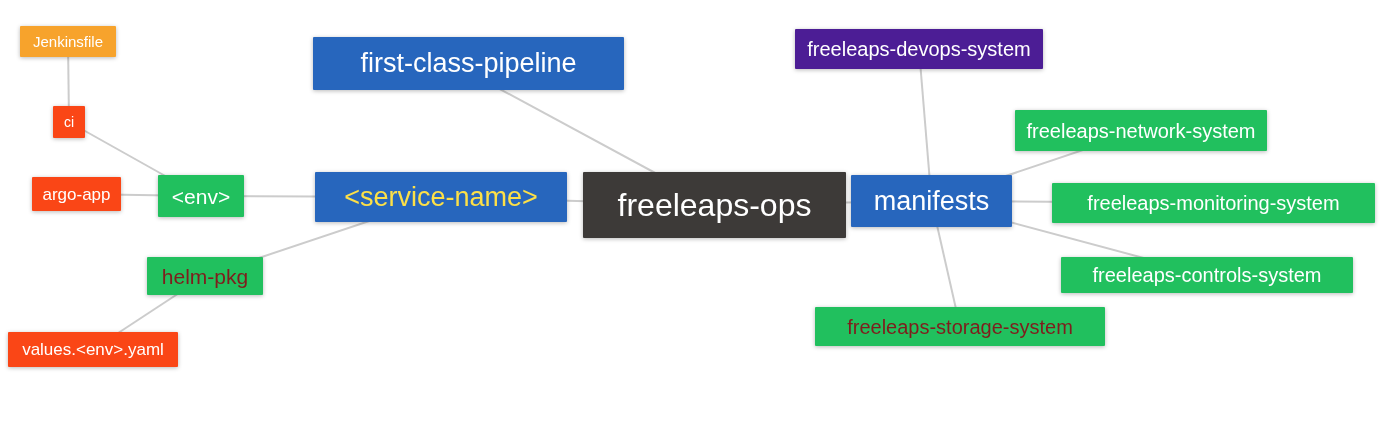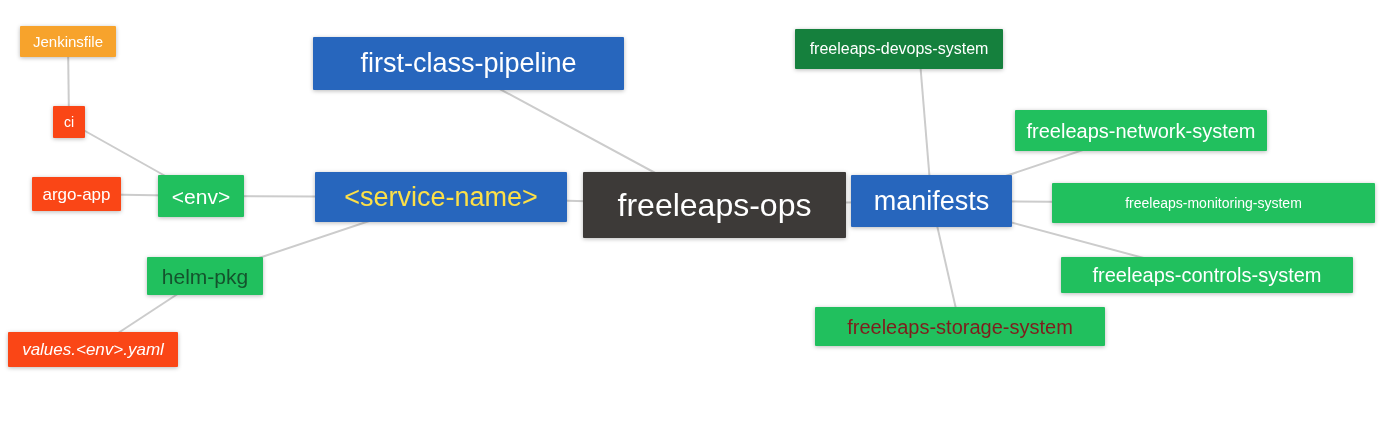--- a/index.html
+++ b/index.html
@@ -67,42 +67,42 @@
       </div>
       <div class="node" style="left: 315px; top: 172px; width: 252px; height: 50px; background: rgb(39, 102, 189); font-size: 27px; color: #fde047;">
         <span>&lt;service-name&gt;</span>
       </div>
       <div class="node" style="left: 851px; top: 175px; width: 161px; height: 52px; background: rgb(39, 102, 189); font-size: 27px; color: rgb(255, 255, 255);">
         <span>manifests</span>
       </div>
       <div class="node" style="left: 158px; top: 175px; width: 86px; height: 42px; background: rgb(33, 192, 94); font-size: 21px; color: rgb(255, 255, 255);">
         <span>&lt;env&gt;</span>
       </div>
-      <div class="node" style="left: 147px; top: 257px; width: 116px; height: 38px; background: rgb(33, 192, 94); font-size: 21px; color: #14532d;">
+      <div class="node" style="left: 147px; top: 257px; width: 116px; height: 38px; background: rgb(33, 192, 94); font-size: 21px; color: #7f1d1d;">
         <span>helm-pkg</span>
       </div>
       <div class="node" style="left: 53px; top: 106px; width: 32px; height: 32px; background: rgb(250, 70, 22); font-size: 14px; color: rgb(255, 255, 255);">
         <span>ci</span>
       </div>
       <div class="node" style="left: 32px; top: 177px; width: 89px; height: 34px; background: rgb(250, 70, 22); font-size: 17px; color: rgb(255, 255, 255);">
         <span>argo-app</span>
       </div>
-      <div class="node" style="left: 8px; top: 332px; width: 170px; height: 35px; background: rgb(250, 70, 22); font-size: 17px; color: rgb(255, 255, 255); font-style: italic;">
+      <div class="node" style="left: 8px; top: 332px; width: 170px; height: 35px; background: rgb(250, 70, 22); font-size: 17px; color: rgb(255, 255, 255);">
         <span>values.&lt;env&gt;.yaml</span>
       </div>
       <div class="node" style="left: 20px; top: 26px; width: 96px; height: 31px; background: rgb(247, 163, 44); font-size: 15px; color: rgb(255, 255, 255);">
         <span>Jenkinsfile</span>
       </div>
-      <div class="node" style="left: 795px; top: 29px; width: 208px; height: 40px; background: #15803d; font-size: 16px; color: rgb(255, 255, 255);">
+      <div class="node" style="left: 795px; top: 29px; width: 248px; height: 40px; background: #4c1d95; font-size: 20px; color: rgb(255, 255, 255);">
         <span>freeleaps-devops-system</span>
       </div>
       <div class="node" style="left: 1015px; top: 110px; width: 252px; height: 41px; background: rgb(33, 192, 94); font-size: 20px; color: rgb(255, 255, 255);">
         <span>freeleaps-network-system</span>
       </div>
-      <div class="node" style="left: 1052px; top: 183px; width: 323px; height: 40px; background: rgb(33, 192, 94); font-size: 14px; color: rgb(255, 255, 255);">
+      <div class="node" style="left: 1052px; top: 183px; width: 323px; height: 40px; background: rgb(33, 192, 94); font-size: 20px; color: rgb(255, 255, 255);">
         <span>freeleaps-monitoring-system</span>
       </div>
       <div class="node" style="left: 1061px; top: 257px; width: 292px; height: 36px; background: rgb(33, 192, 94); font-size: 20px; color: rgb(255, 255, 255);">
         <span>freeleaps-controls-system</span>
       </div>
       <div class="node" style="left: 815px; top: 307px; width: 290px; height: 39px; background: rgb(33, 192, 94); font-size: 20px; color: #7f1d1d;">
         <span>freeleaps-storage-system</span>
       </div>
     </div>
 </div>

